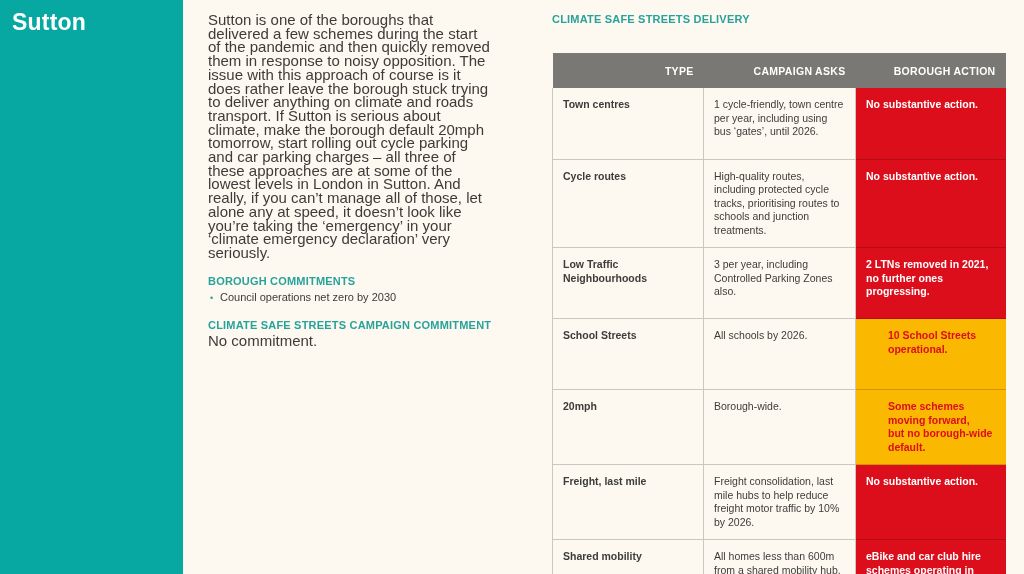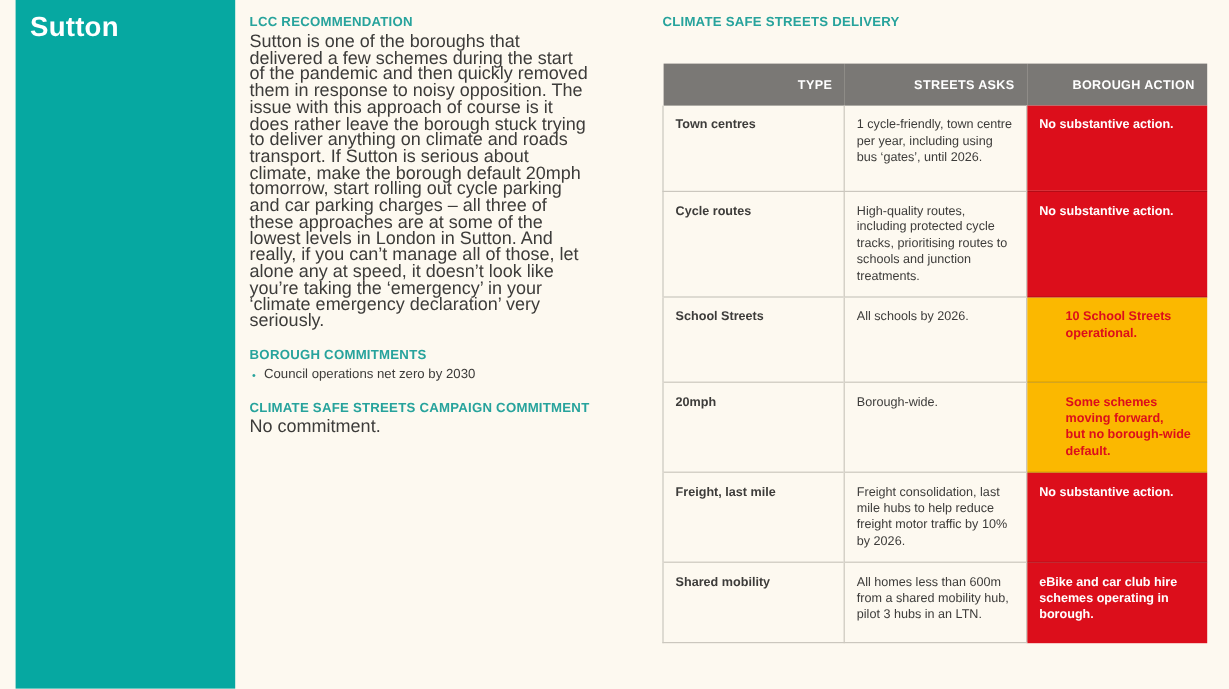--- a/index.html
+++ b/index.html
@@ -8,21 +8,21 @@
     width: 1024px; height: 574px;
     background: #FDF9F0;
     font-family: "Liberation Sans", sans-serif;
     position: relative;
     overflow: hidden;
     color: #3d3c3a;
   }
 
   
   .sidebar {
-    position: absolute; left: 13px; top: 0;
+    position: absolute; left: 0; top: 0;
     width: 183px; height: 574px;
     background: #06A8A1;
   }
   .sidebar .borough-title {
     color: #ffffff;
     font-size: 23px;
     font-weight: bold;
     margin: 0;
     padding: 9px 0 0 12px;
     letter-spacing: 0.2px;
@@ -136,21 +136,20 @@
   }
 </style>
 </head>
 <body>
 
 <div class="sidebar">
   <h1 class="borough-title">Sutton</h1>
 </div>
 
 <div class="left-col">
-  <h2 class="section-heading">LCC RECOMMENDATION</h2>
   <p class="body-text">Sutton is one of the boroughs that delivered a few schemes during the start of the pandemic and then quickly removed them in response to noisy opposition. The issue with this approach of course is it does rather leave the borough stuck trying to deliver anything on climate and roads transport. If Sutton is serious about climate, make the borough default 20mph tomorrow, start rolling out cycle parking and car parking charges – all three of these approaches are at some of the lowest levels in London in Sutton. And really, if you can’t manage all of those, let alone any at speed, it doesn’t look like you’re taking the ‘emergency’ in your ‘climate emergency declaration’ very seriously.</p>
 
   <h2 class="section-heading">BOROUGH COMMITMENTS</h2>
   <ul class="commit-list">
     <li>Council operations net zero by 2030</li>
   </ul>
 
   <h2 class="section-heading">CLIMATE SAFE STREETS CAMPAIGN COMMITMENT</h2>
   <p class="body-text">No commitment.</p>
 </div>
@@ -160,34 +159,40 @@
 
   <table class="delivery-table">
     <colgroup>
         <col class="c-type">
         <col class="c-ask">
         <col class="c-act">
       </colgroup>
     <thead>
       <tr>
         <th>TYPE</th>
-        <th>STREETS ASKS</th>
+        <th>CAMPAIGN ASKS</th>
         <th>BOROUGH ACTION</th>
       </tr>
     </thead>
     <tbody>
       <tr>
         <td class="cell-type">Town centres</td>
         <td class="cell-ask">1 cycle-friendly, town centre per year, including using bus ‘gates’, until 2026.</td>
         <td class="cell-action status-red">No substantive action.</td>
       </tr>
       <tr>
         <td class="cell-type">Cycle routes</td>
         <td class="cell-ask">High-quality routes, including protected cycle tracks, prioritising routes to schools and junction treatments.</td>
         <td class="cell-action status-red">No substantive action.</td>
+      </tr>
+      <tr>
+        <td class="cell-type">Low Traffic Neighbourhoods</td>
+        <td class="cell-ask">3 per year, including Controlled Parking Zones also.</td>
+        <td class="cell-action status-red">2 LTNs removed in 2021,
+no further ones progressing.</td>
       </tr>
       <tr>
         <td class="cell-type">School Streets</td>
         <td class="cell-ask">All schools by 2026.</td>
         <td class="cell-action status-amber">10 School Streets operational.</td>
       </tr>
       <tr>
         <td class="cell-type">20mph</td>
         <td class="cell-ask">Borough-wide.</td>
         <td class="cell-action status-amber">Some schemes moving forward,

